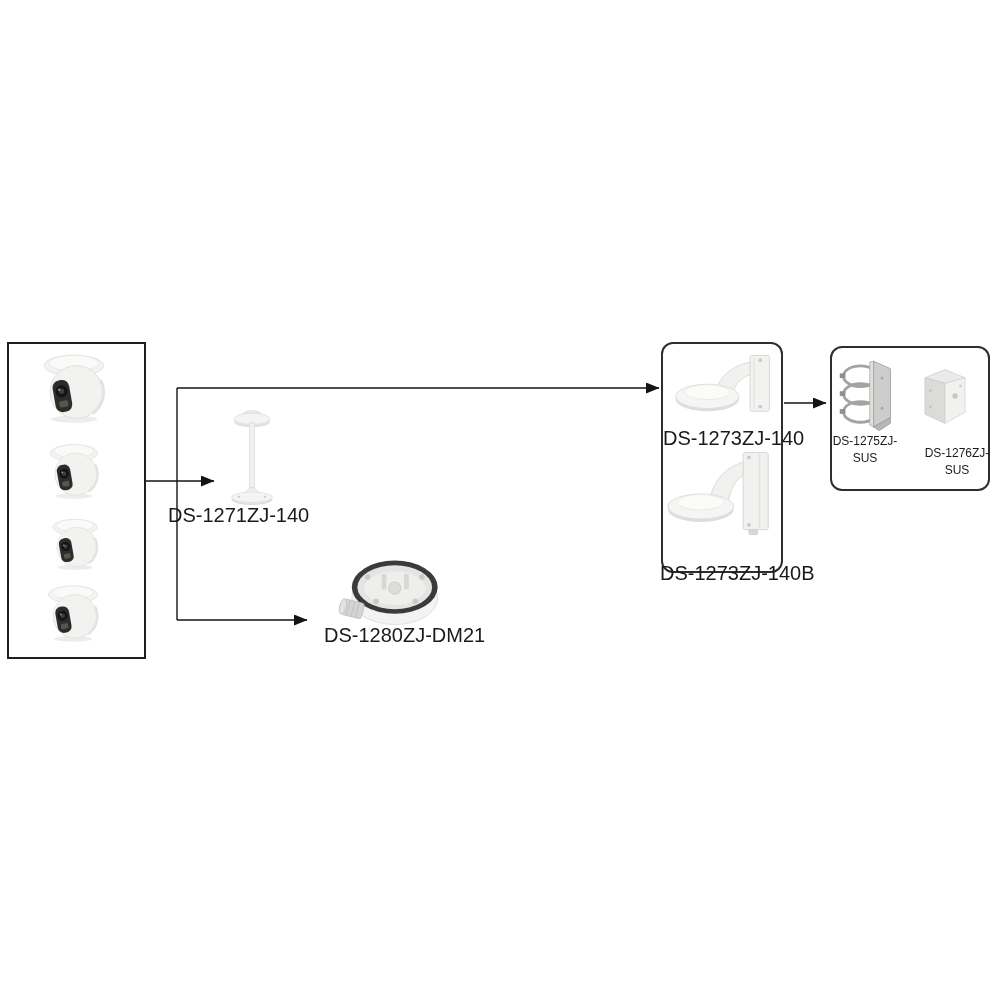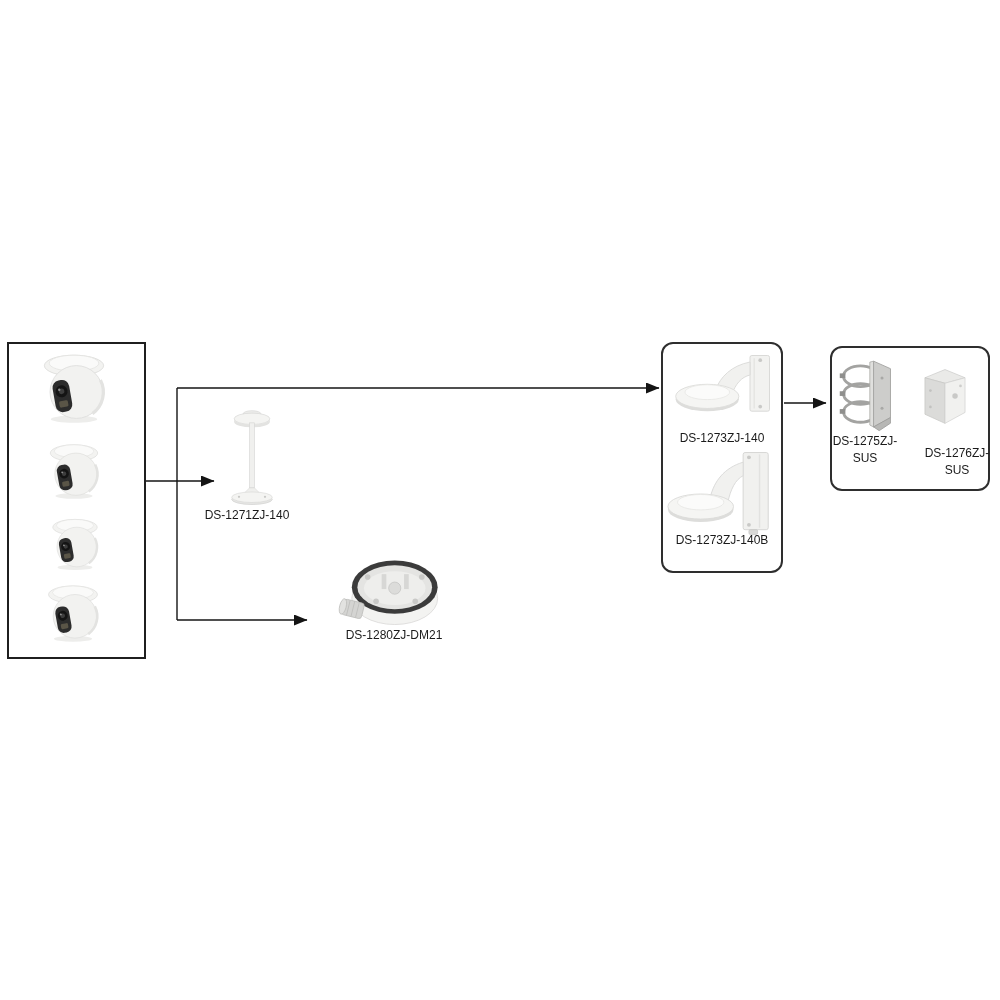--- a/index.html
+++ b/index.html
@@ -34,21 +34,21 @@
     border: 2px solid #2e2e2e;
     border-radius: 12px;
     background: #ffffff;
     box-sizing: border-box;
   }
   .wall-box { left: 661px; top: 342px; width: 122px; height: 231px; }
   .sus-box  { left: 830px; top: 346px; width: 160px; height: 145px; }
   .label {
     position: absolute;
     color: #1a1a1a;
-    font-size: 12px;
+    font-size: 20px;
     line-height: 18px;
     text-align: center;
     white-space: nowrap;
   }
   .label-small {
     font-size: 12px;
     line-height: 17px;
   }
   .label-small span { display: block; white-space: nowrap; }
 </style>
@@ -108,21 +108,21 @@
     <ellipse cx="32" cy="9" rx="11" ry="4" fill="#ececea" stroke="#d6d6d4" stroke-width="0.8"></ellipse>
     <ellipse cx="32" cy="15" rx="22" ry="7" fill="#f4f4f2" stroke="#d6d6d4" stroke-width="0.8"></ellipse>
     <path d="M10,15 A22,7 0 0 0 54,15 L54,18.5 A22,7 0 0 1 10,18.5 Z" fill="#e3e3e1"></path>
     <rect x="29" y="20" width="6" height="80" fill="#f0f0ee" stroke="#d6d6d4" stroke-width="0.8"></rect>
     <polygon points="29,100 35,100 45,110 19,110" fill="#efefed" stroke="#d9d9d7" stroke-width="0.8"></polygon>
     <ellipse cx="32" cy="114" rx="25" ry="6.5" fill="#e6e6e4" stroke="#cfcfcd" stroke-width="0.8"></ellipse>
     <ellipse cx="32" cy="111.5" rx="25" ry="6.5" fill="#f4f4f2" stroke="#d9d9d7" stroke-width="0.8"></ellipse>
     <circle cx="16" cy="111" r="1.4" fill="#c9c9c7"></circle>
     <circle cx="48" cy="111" r="1.4" fill="#c9c9c7"></circle>
   </svg>
-  <div class="label" style="left:182px;top:506px;width:130px">DS-1271ZJ-140</div>
+  <div class="label" style="left:168px;top:506px;width:130px">DS-1271ZJ-140</div>
 
   <svg class="abs" style="left:336px;top:548px" width="110" height="84" viewBox="0 0 112 90">
     <ellipse cx="60" cy="54" rx="46" ry="28" fill="#f3f3f1" stroke="#dedddb" stroke-width="1"></ellipse>
     <ellipse cx="60" cy="42" rx="46" ry="28.5" fill="#3b3b3b"></ellipse>
     <ellipse cx="60" cy="42" rx="40" ry="23.5" fill="#e4e4e2"></ellipse>
     <ellipse cx="60" cy="43" rx="33" ry="18" fill="#eeeeec"></ellipse>
     <circle cx="60" cy="43" r="6.5" fill="#dcdcda" stroke="#c4c4c2" stroke-width="0.8"></circle>
     <circle cx="31" cy="31" r="3" fill="#c9c9c7"></circle>
     <circle cx="89" cy="31" r="3" fill="#c9c9c7"></circle>
     <circle cx="40" cy="57" r="3" fill="#c9c9c7"></circle>
@@ -157,21 +157,21 @@
     <rect x="80" y="2" width="26" height="80" rx="2" fill="#f1f1ef" stroke="#d5d5d3" stroke-width="1"></rect>
     <line x1="97" y1="4" x2="97" y2="80" stroke="#e2e2e0" stroke-width="1.5"></line>
     <circle cx="86" cy="7" r="2" fill="#c9c9c7"></circle>
     <circle cx="86" cy="77" r="2" fill="#c9c9c7"></circle>
     <rect x="86" y="82" width="9" height="5" rx="1.5" fill="#d9d9d7" stroke="#c4c4c2" stroke-width="0.7"></rect>
     <path d="M80,12 C60,18 50,32 46,48 L64,54 C67,40 72,30 80,26 Z" fill="#f1f1ef" stroke="#dadad8" stroke-width="1"></path>
     <ellipse cx="36" cy="61" rx="34" ry="13" fill="#dddddb"></ellipse>
     <ellipse cx="36" cy="58" rx="34" ry="13" fill="#f5f5f3" stroke="#dcdcda" stroke-width="1"></ellipse>
     <ellipse cx="36" cy="53.5" rx="24" ry="8" fill="#fbfbfa" stroke="#e5e5e3" stroke-width="0.8"></ellipse>
   </svg>
-  <div class="label" style="left:660px;top:531px;width:124px">DS-1273ZJ-140B</div>
+  <div class="label" style="left:660px;top:564px;width:124px">DS-1273ZJ-140B</div>
 
   <div class="group-box sus-box"></div>
 
   <svg class="abs" style="left:836px;top:357px" width="62" height="76" viewBox="0 0 66 80">
     <ellipse cx="26" cy="20" rx="18" ry="11" fill="none" stroke="#a3a3a1" stroke-width="3"></ellipse>
     <ellipse cx="26" cy="39" rx="18" ry="11" fill="none" stroke="#a3a3a1" stroke-width="3"></ellipse>
     <ellipse cx="26" cy="58" rx="18" ry="11" fill="none" stroke="#a3a3a1" stroke-width="3"></ellipse>
     <rect x="4" y="17" width="6" height="5" fill="#8f8f8d"></rect>
     <rect x="4" y="36" width="6" height="5" fill="#8f8f8d"></rect>
     <rect x="4" y="55" width="6" height="5" fill="#8f8f8d"></rect>

